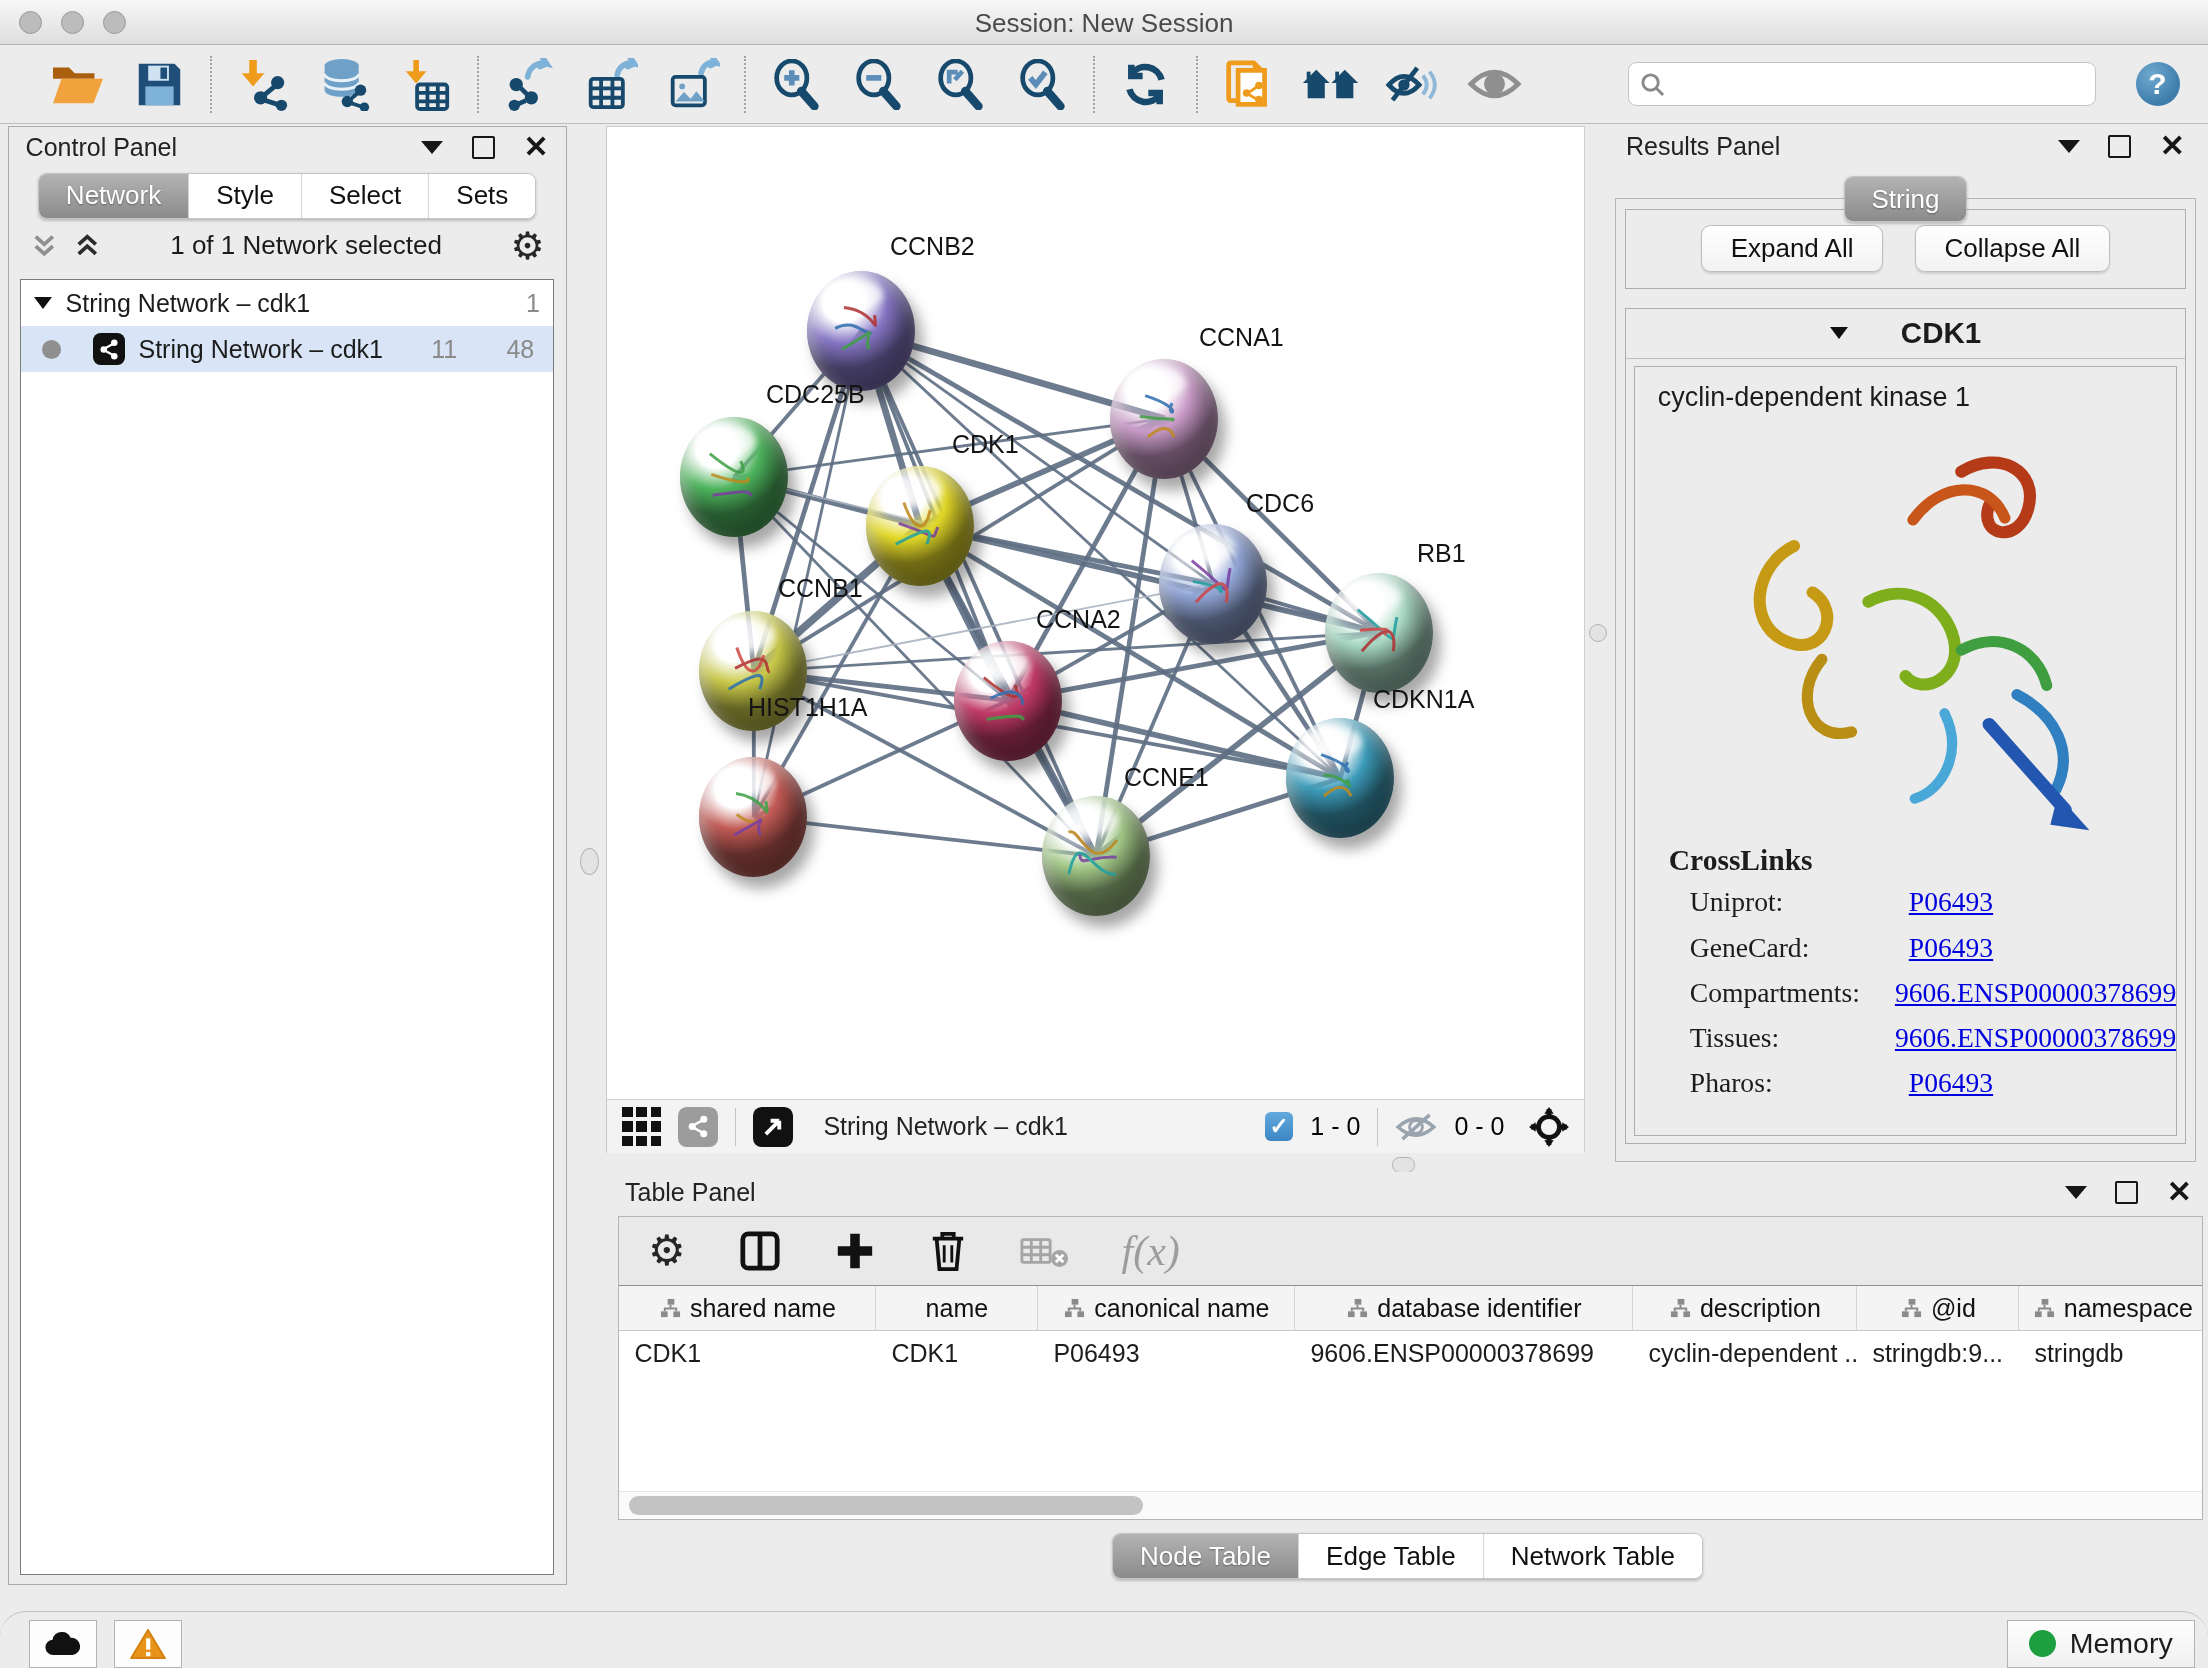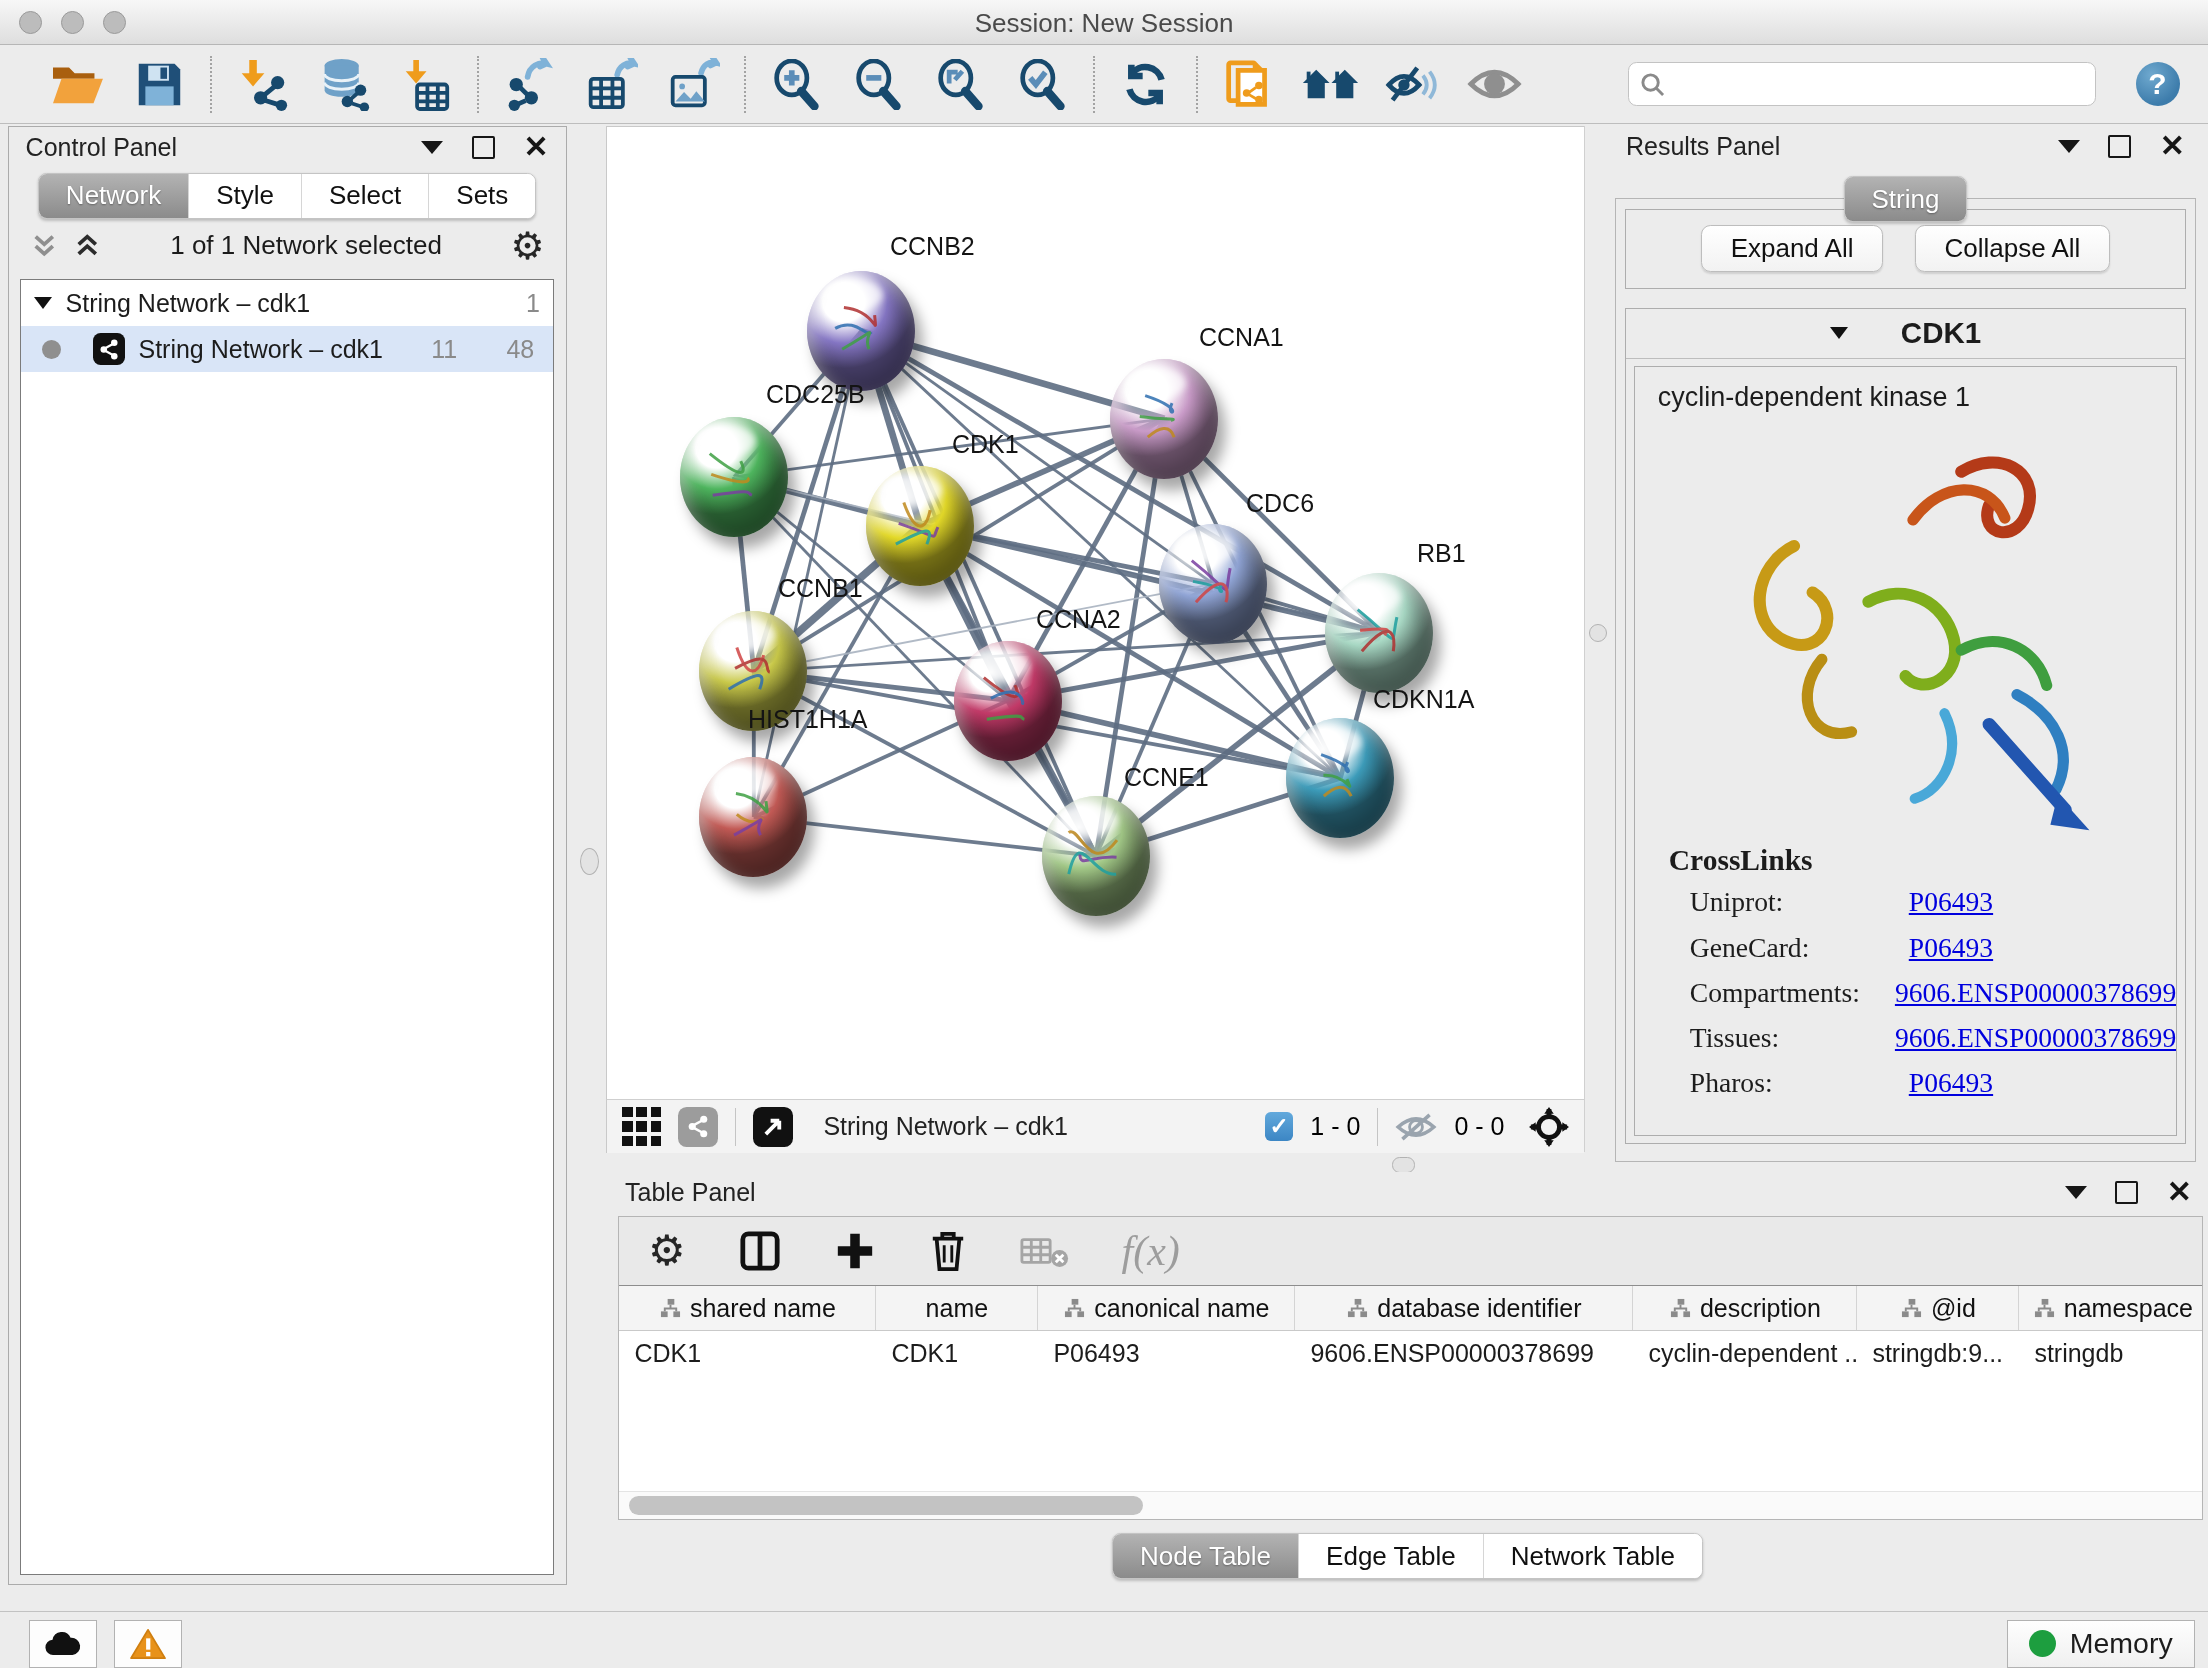--- a/index.html
+++ b/index.html
@@ -113,21 +113,21 @@
   .th{display:flex;align-items:center;justify-content:center;gap:8px;font-size:25px;color:#111;
     border-right:1px solid #d4d4d4;box-sizing:border-box;overflow:hidden;white-space:nowrap;flex:0 0 auto;}
   .tbl-row{display:flex;height:44px;}
   .td{font-size:25px;display:flex;align-items:center;padding-left:15px;box-sizing:border-box;
     overflow:hidden;white-space:nowrap;flex:0 0 auto;}
   .hscroll{position:absolute;left:0;right:0;bottom:0;height:27px;background:#fafafa;border-top:1px solid #e4e4e4;}
   .hthumb{position:absolute;left:9.5px;top:3.8px;width:514px;height:19px;border-radius:9.5px;background:#c3c3c3;}
   .tp-tabs{position:absolute;left:0;right:0;top:361px;display:flex;justify-content:center;}
 
   
-  .statusbar{position:absolute;left:0;top:1611px;width:2208px;height:57px;background:#ececec;border-top:1px solid #c2c2c2;}
+  .statusbar{position:absolute;left:0;top:1611px;width:2208px;height:57px;background:#ececec;border-top:1px solid #c2c2c2;border-radius:26px;}
   .sq-btn{position:absolute;top:7.6px;width:68px;height:48px;background:#fdfdfd;border:1.9px solid #b2b2b2;
     display:flex;align-items:center;justify-content:center;box-sizing:border-box;}
   .mem-btn{position:absolute;top:7.6px;right:13.3px;height:48px;background:linear-gradient(#fefefe,#f0f0f0);
     border:1.9px solid #b2b2b2;display:flex;align-items:center;gap:13.3px;padding:0 21px;font-size:28.5px;box-sizing:border-box;}
   .mem-dot{width:27px;height:27px;border-radius:50%;background:#1d9e3f;}
 </style>
 </head>
 <body>
 
 <div id="window">
@@ -489,21 +489,21 @@
       </div>
       <div class="node-label" style="left: 766px; top: 558px;">CDKN1A</div>
       <div class="node" style="left: 92px; top: 630px; background: radial-gradient(65% 55% at 34% 26%, rgba(255, 255, 255, 0.92), rgba(255, 255, 255, 0.25) 30%, rgb(194, 90, 85) 62%, rgb(107, 50, 47) 100%);">
         <span class="gloss"></span>
         <svg width="70" height="78" viewBox="0 0 74 82" style="position:absolute;left:19px;top:25px;opacity:.85">
           <path d="M18.955343008731532 12 C 53.765431703008744 16.630909812906403, 53.85332769416101 47.84722461336579, 50.710221052602975 20" fill="none" stroke="#3fa044" stroke-width="3.2"></path>
           <path d="M19.856379489114342 34 C 32.6309098129064 44.91183985282677, 43.934668421095544 42.84296568890005, 47.18155782825871 38" fill="none" stroke="#c08a1e" stroke-width="3.2"></path>
           <path d="M16.941357925752186 56 C 65.70665538832202 29.869336842191085, 35.26620620109611 39.040864866864126, 44.87287752126213 56" fill="none" stroke="#7a3fa0" stroke-width="3.2"></path>
         </svg>
       </div>
-      <div class="node-label" style="left: 141px; top: 578px;">HIST1H1A</div>
+      <div class="node-label" style="left: 141px; top: 566px;">HIST1H1A</div>
       <div class="node" style="left: 435px; top: 669px; background: radial-gradient(65% 55% at 34% 26%, rgba(255, 255, 255, 0.92), rgba(255, 255, 255, 0.25) 30%, rgb(162, 200, 135) 62%, rgb(89, 110, 74) 100%);">
         <span class="gloss"></span>
         <svg width="70" height="78" viewBox="0 0 74 82" style="position:absolute;left:19px;top:25px;opacity:.85">
           <path d="M8.106215711484847 12 C 18.84969240505985 3.274455393150406, 30.849559265607855 58.938175725958295, 59.150662605663065 20" fill="none" stroke="#c08a1e" stroke-width="3.2"></path>
           <path d="M19.998942321287206 34 C 19.274455393150404 49.961928040944976, 31.2740060915054 36.05286529320262, 58.726742533371464 38" fill="none" stroke="#7a3fa0" stroke-width="3.2"></path>
           <path d="M8.212423101264964 56 C 19.699118531215714 4.548012183010796, 31.698053665928285 57.87843090029924, 58.30372021972618 56" fill="none" stroke="#20a0a0" stroke-width="3.2"></path>
         </svg>
       </div>
       <div class="node-label" style="left: 517px; top: 636px;">CCNE1</div>
     </div>

